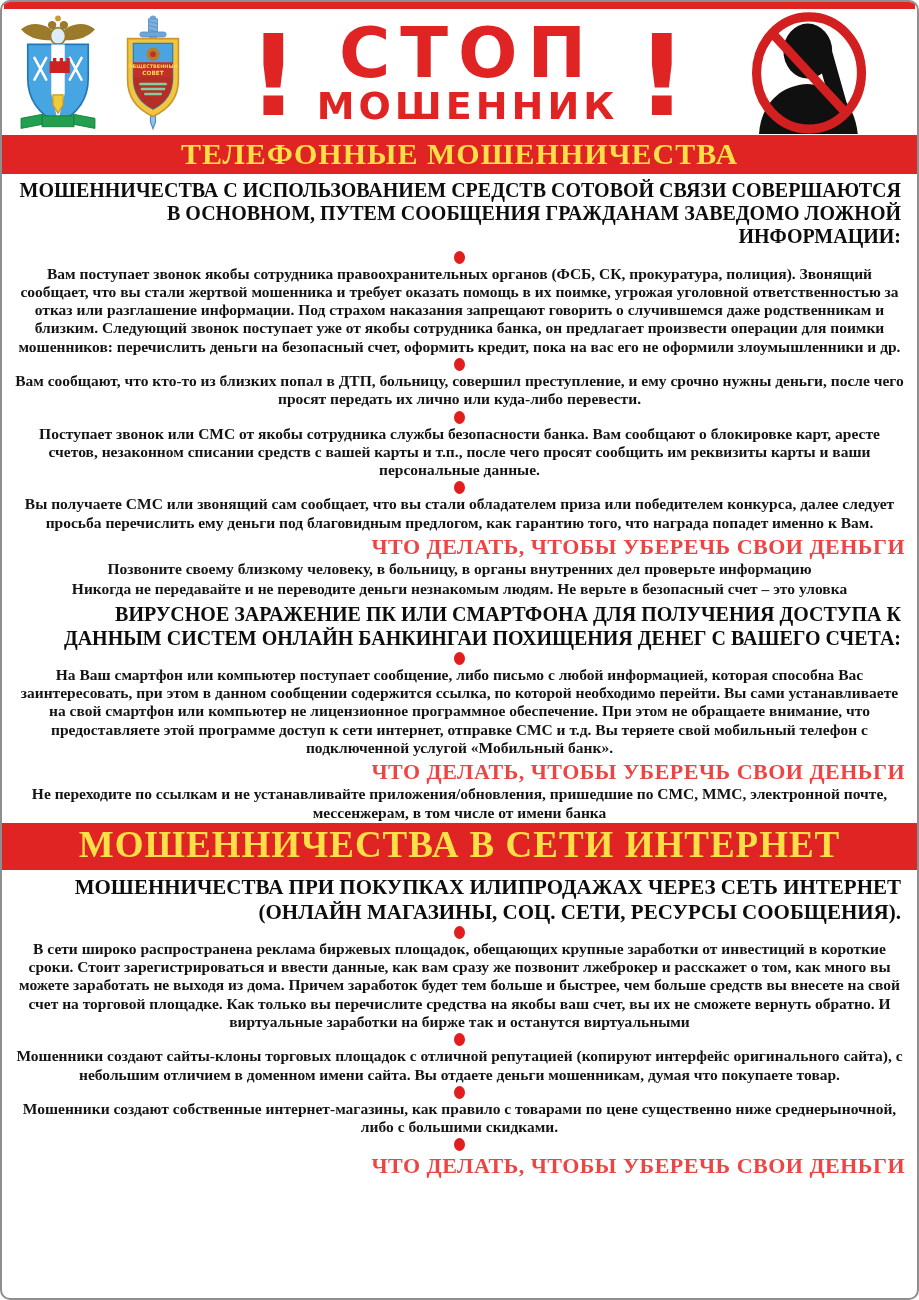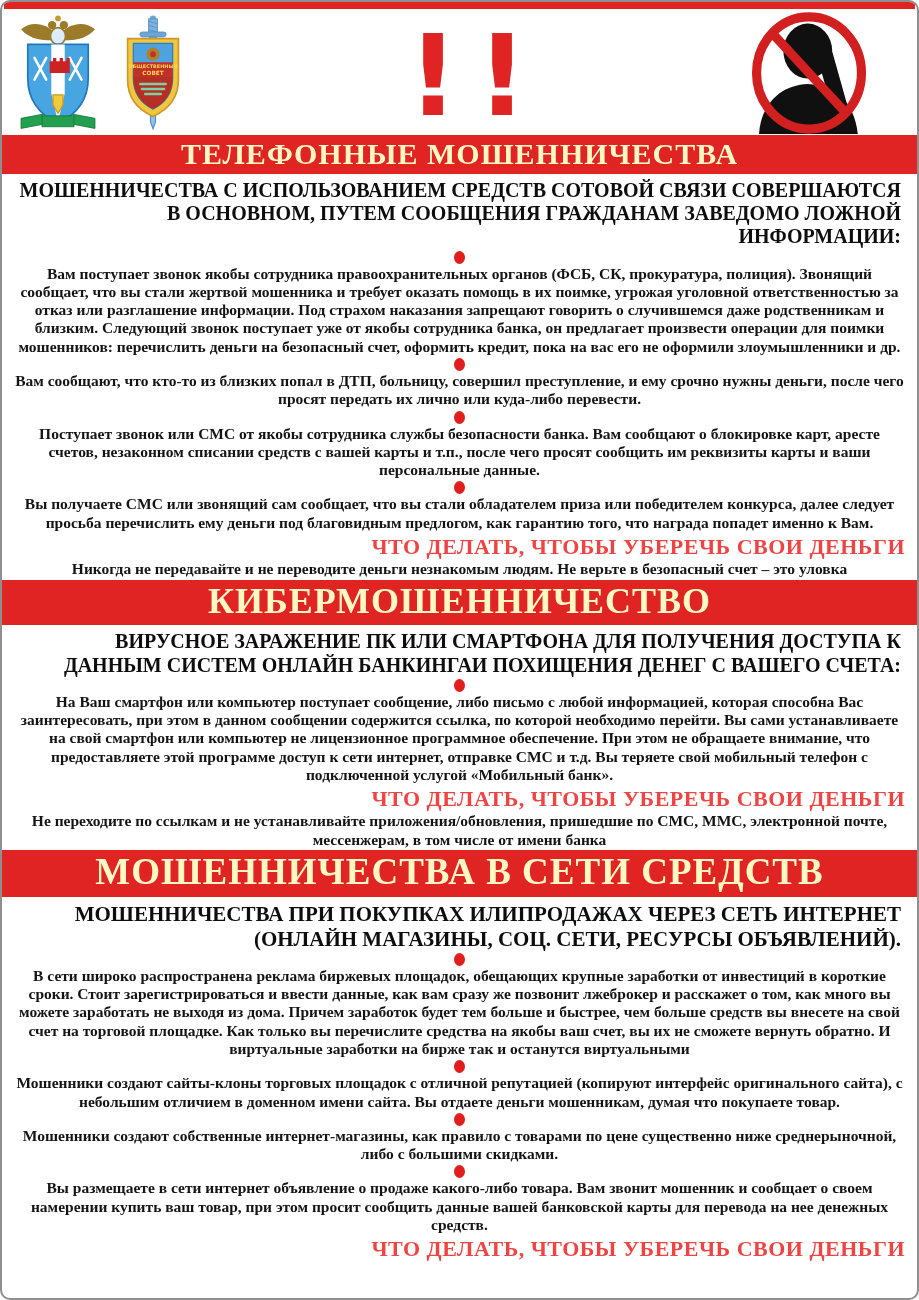--- a/index.html
+++ b/index.html
@@ -15,21 +15,21 @@
   .emblems { display:flex; align-items:center; gap:12px; width:208px; flex:0 0 auto; }
   .title-wrap { flex:1 1 auto; display:flex; align-items:center; justify-content:center; gap:18px; }
   .excl { color:#e02424; font-family:"DejaVu Sans",sans-serif; font-weight:800; font-size:112px; line-height:0.8; transform:translateY(4px); }
   .title-lines { text-align:center; }
   .stop { color:#e02424; font-family:"DejaVu Sans",sans-serif; font-weight:800; font-size:70px; line-height:0.92; letter-spacing:10px; }
   .moshennik { color:#e02424; font-family:"DejaVu Sans",sans-serif; font-weight:800; font-size:38px; line-height:1.0; letter-spacing:4px; margin-top:2px; }
   .no-phone-wrap { width:196px; flex:0 0 auto; display:flex; justify-content:center; }
 
   
   .banner {
-    background:#df2423; color:#fef9c3; text-align:center;
+    background:#df2423; color:#fde047; text-align:center;
     font-weight:700; letter-spacing:1px; padding:2px 0 4px;
   }
   .banner.b1 { font-size:30px; line-height:1.1; }
   .banner.b2 { font-size:36px; line-height:1.1; }
   .banner.b3 { font-size:37px; line-height:1.1; }
 
   
   section { padding:0 12px; }
   .intro {
     font-weight:700; color:#0d0d0d; text-align:right;
@@ -100,20 +100,24 @@
         <g fill="#7fd0a0">
           <rect x="33" y="82" width="34" height="3" rx="1.5"></rect>
           <rect x="35" y="88" width="30" height="3" rx="1.5"></rect>
           <rect x="39" y="94" width="22" height="3" rx="1.5"></rect>
         </g>
       </svg>
     </div>
 
     <div class="title-wrap">
       <span class="excl">!</span>
+      <div class="title-lines">
+        <div class="stop">СТОП</div>
+        <div class="moshennik">МОШЕННИК</div>
+      </div>
       <span class="excl">!</span>
     </div>
 
     <div class="no-phone-wrap">
       <svg width="138" height="122" viewBox="0 0 200 200">
         <g fill="#101010">
           <ellipse cx="98" cy="64" rx="40" ry="45"></ellipse>
           <path d="M18,200 C22,148 55,120 98,118 C142,120 174,146 180,200 Z"></path>
           <path d="M150,155 L126,70" stroke="#101010" stroke-width="26" stroke-linecap="round" fill="none"></path>
           <rect x="116" y="46" width="15" height="32" rx="4" transform="rotate(14 123 62)"></rect>
@@ -129,39 +133,38 @@
     <div class="intro">МОШЕННИЧЕСТВА С ИСПОЛЬЗОВАНИЕМ СРЕДСТВ СОТОВОЙ СВЯЗИ СОВЕРШАЮТСЯ В ОСНОВНОМ, ПУТЕМ СООБЩЕНИЯ ГРАЖДАНАМ ЗАВЕДОМО ЛОЖНОЙ ИНФОРМАЦИИ:</div>
     <div class="dot"></div>
     <p class="para">Вам поступает звонок якобы сотрудника правоохранительных органов (ФСБ, СК, прокуратура, полиция). Звонящий сообщает, что вы стали жертвой мошенника и требует оказать помощь в их поимке, угрожая уголовной ответственностью за отказ или разглашение информации. Под страхом наказания запрещают говорить о случившемся даже родственникам и близким. Следующий звонок поступает уже от якобы сотрудника банка, он предлагает произвести операции для поимки мошенников: перечислить деньги на безопасный счет, оформить кредит, пока на вас его не оформили злоумышленники и др.</p>
     <div class="dot"></div>
     <p class="para">Вам сообщают, что кто-то из близких попал в ДТП, больницу, совершил преступление, и ему срочно нужны деньги, после чего просят передать их лично или куда-либо перевести.</p>
     <div class="dot"></div>
     <p class="para">Поступает звонок или СМС от якобы сотрудника службы безопасности банка. Вам сообщают о блокировке карт, аресте счетов, незаконном списании средств с вашей карты и т.п.,  после чего просят сообщить им реквизиты карты и ваши персональные данные.</p>
     <div class="dot"></div>
     <p class="para">Вы получаете СМС или звонящий сам сообщает, что вы стали обладателем приза или победителем конкурса, далее следует просьба перечислить ему деньги под благовидным предлогом, как гарантию того, что награда попадет именно к Вам.</p>
     <div class="advice-head">ЧТО ДЕЛАТЬ, ЧТОБЫ УБЕРЕЧЬ СВОИ ДЕНЬГИ</div>
+    <p class="advice">Позвоните своему близкому человеку, в больницу, в органы внутренних дел проверьте информацию</p>
     <p class="advice">Никогда не передавайте и не переводите деньги незнакомым людям. Не верьте в безопасный счет – это уловка</p>
   </section>
 
-  <div class="banner b2">КИБЕРМОШЕННИЧЕСТВО</div>
   <section>
     <div class="intro">ВИРУСНОЕ ЗАРАЖЕНИЕ ПК ИЛИ СМАРТФОНА ДЛЯ ПОЛУЧЕНИЯ ДОСТУПА К ДАННЫМ СИСТЕМ ОНЛАЙН БАНКИНГАИ ПОХИЩЕНИЯ  ДЕНЕГ С ВАШЕГО СЧЕТА:</div>
     <div class="dot"></div>
     <p class="para">На Ваш смартфон или компьютер поступает сообщение, либо письмо с любой информацией, которая способна Вас заинтересовать, при этом в данном сообщении содержится ссылка, по которой необходимо перейти. Вы сами устанавливаете на свой смартфон или компьютер не лицензионное программное обеспечение. При этом не обращаете внимание, что предоставляете этой программе доступ к сети интернет, отправке СМС и т.д. Вы теряете свой мобильный телефон с подключенной услугой «Мобильный банк».</p>
     <div class="advice-head">ЧТО ДЕЛАТЬ, ЧТОБЫ УБЕРЕЧЬ СВОИ ДЕНЬГИ</div>
     <p class="advice">Не переходите по ссылкам и не устанавливайте приложения/обновления, пришедшие по СМС, ММС, электронной почте, мессенжерам, в том числе от имени банка</p>
   </section>
 
-  <div class="banner b3">МОШЕННИЧЕСТВА В СЕТИ СРЕДСТВ</div>
+  <div class="banner b3">МОШЕННИЧЕСТВА В СЕТИ ИНТЕРНЕТ</div>
   <section>
-    <div class="intro big">МОШЕННИЧЕСТВА ПРИ ПОКУПКАХ ИЛИПРОДАЖАХ ЧЕРЕЗ СЕТЬ ИНТЕРНЕТ (ОНЛАЙН МАГАЗИНЫ, СОЦ. СЕТИ, РЕСУРСЫ ОБЪЯВЛЕНИЙ).</div>
+    <div class="intro big">МОШЕННИЧЕСТВА ПРИ ПОКУПКАХ ИЛИПРОДАЖАХ ЧЕРЕЗ СЕТЬ ИНТЕРНЕТ (ОНЛАЙН МАГАЗИНЫ, СОЦ. СЕТИ, РЕСУРСЫ СООБЩЕНИЯ).</div>
     <div class="dot"></div>
     <p class="para">В сети широко распространена реклама биржевых площадок, обещающих крупные заработки от инвестиций в короткие сроки. Стоит зарегистрироваться и ввести данные, как вам сразу же позвонит лжеброкер и расскажет о том, как много вы можете заработать не выходя из дома. Причем заработок будет тем больше и быстрее, чем больше средств вы внесете на свой счет на торговой площадке. Как только вы перечислите средства на якобы ваш счет, вы их не сможете вернуть обратно. И виртуальные заработки на бирже так и останутся виртуальными</p>
     <div class="dot"></div>
     <p class="para">Мошенники  создают сайты-клоны торговых площадок с отличной репутацией (копируют интерфейс оригинального сайта), с небольшим отличием в доменном имени сайта. Вы отдаете деньги мошенникам, думая что покупаете товар.</p>
     <div class="dot"></div>
     <p class="para">Мошенники  создают собственные интернет-магазины, как правило с товарами по цене существенно ниже среднерыночной, либо с большими скидками.</p>
     <div class="dot"></div>
-    <p class="para">Вы размещаете в сети интернет объявление о продаже какого-либо товара. Вам звонит мошенник и сообщает о своем намерении купить ваш товар, при этом просит сообщить данные вашей банковской карты для перевода на нее денежных средств.</p>
     <div class="advice-head">ЧТО ДЕЛАТЬ, ЧТОБЫ УБЕРЕЧЬ СВОИ ДЕНЬГИ</div>
 
   </section>
 </div>
 
 </body></html>

